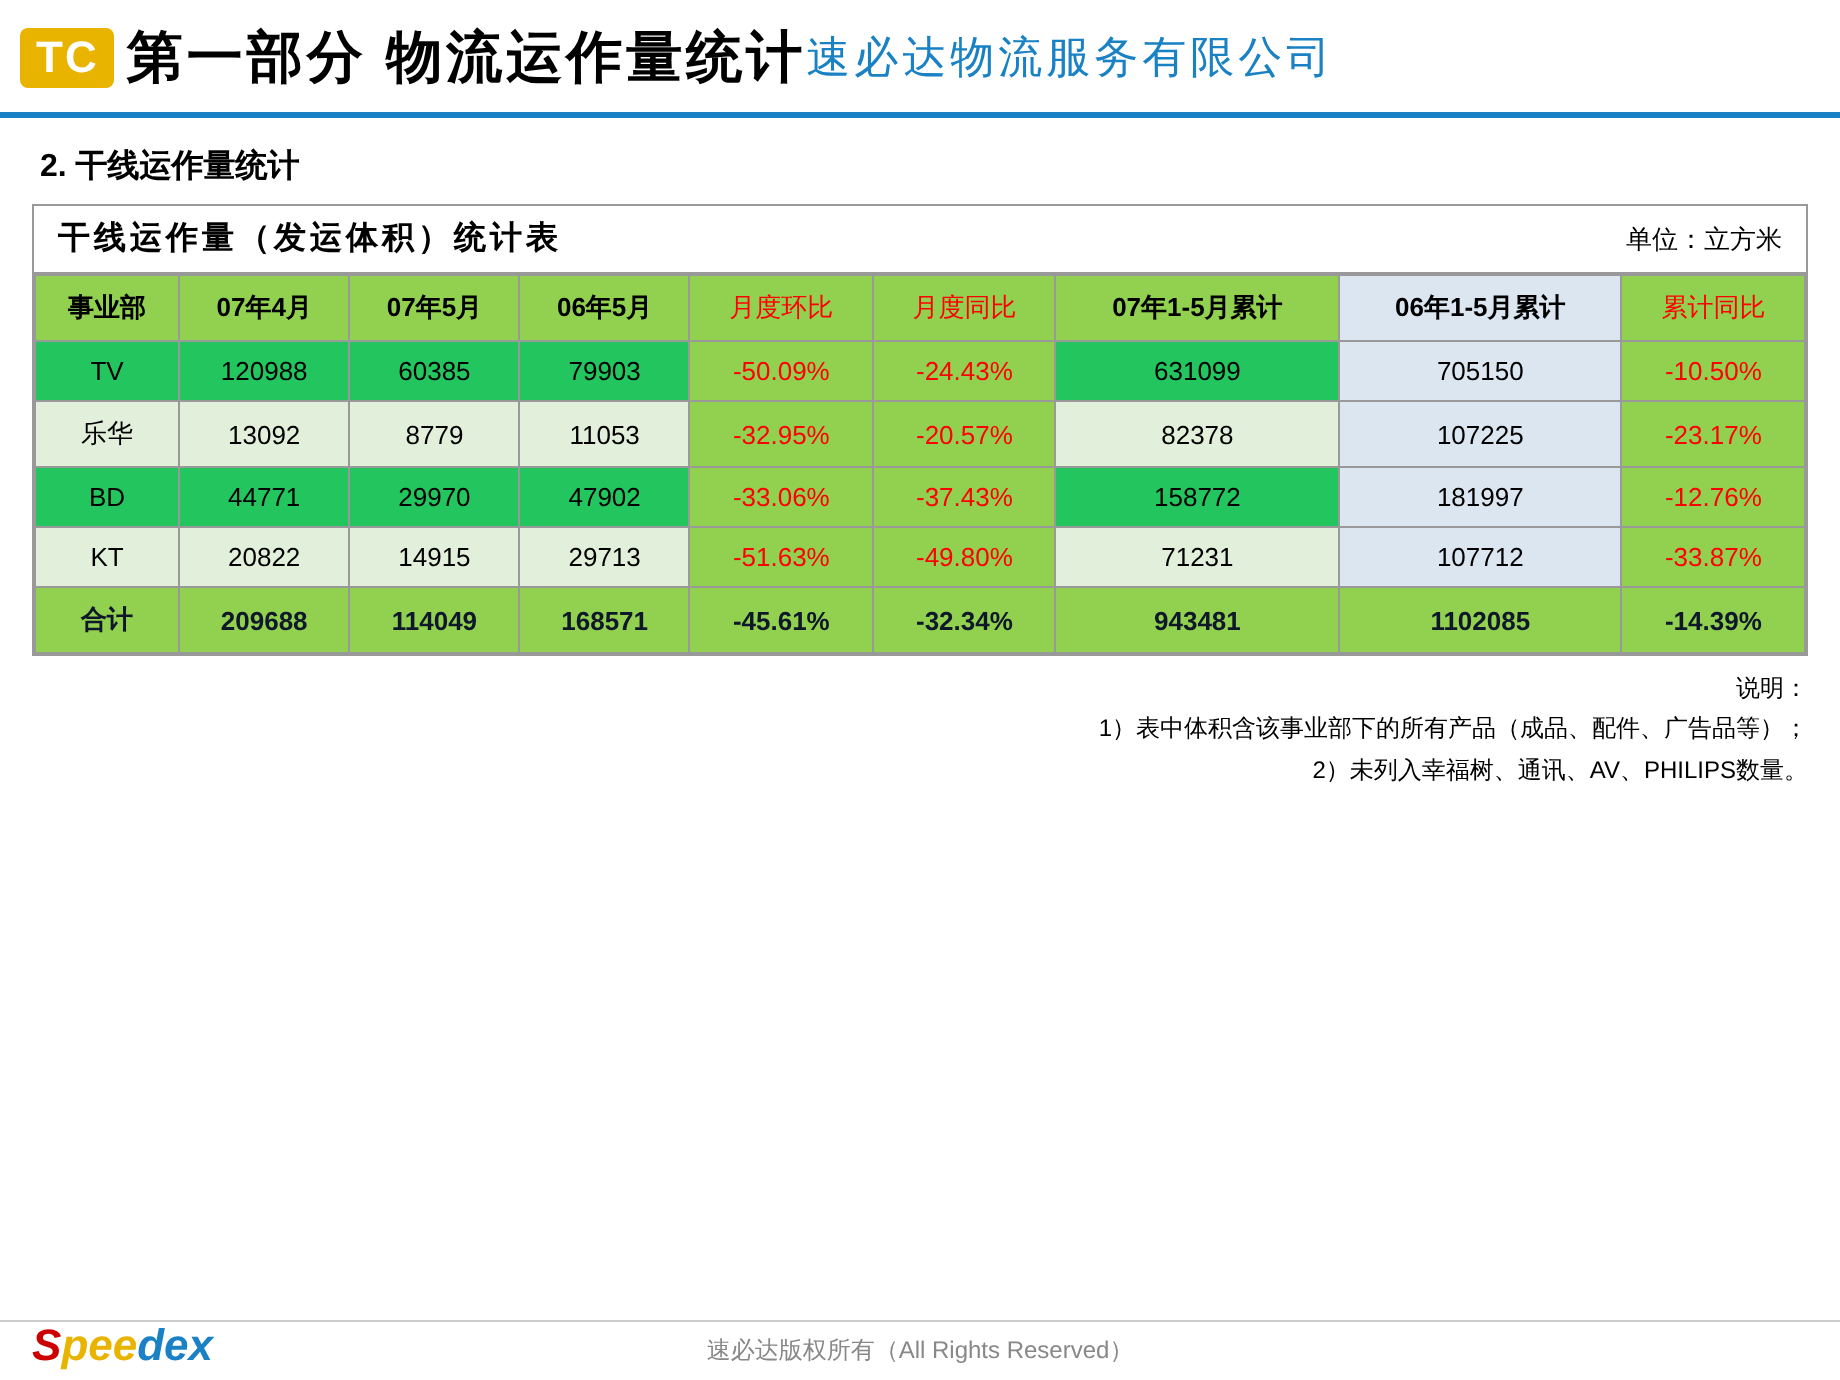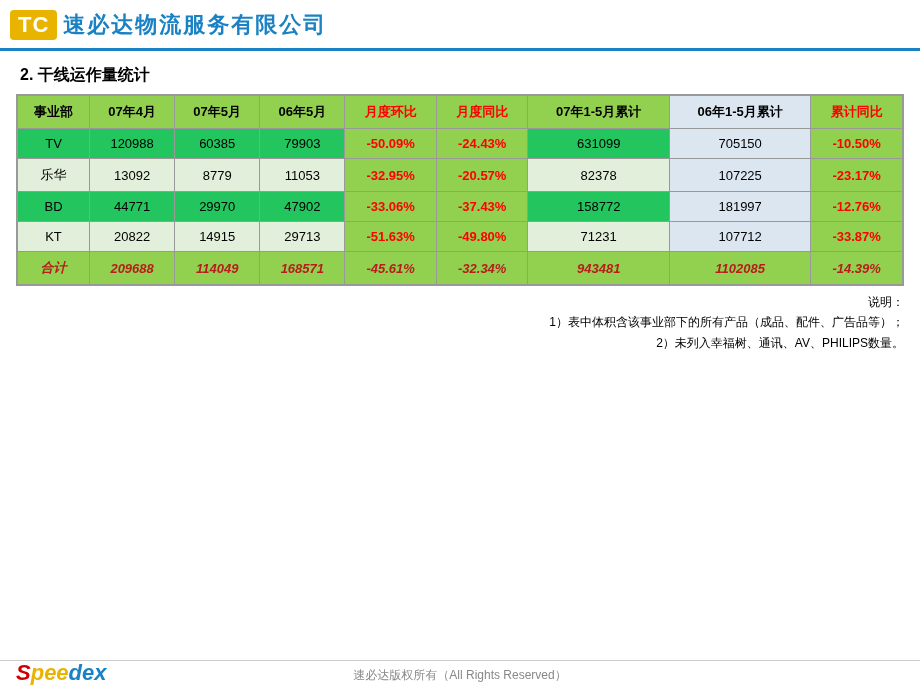--- a/index.html
+++ b/index.html
@@ -36,21 +36,21 @@
     }
     .header-title {
       font-size: 28px;
       font-weight: bold;
       color: #000;
       letter-spacing: 2px;
     }
     .header-company {
       font-size: 22px;
       color: #1a82c4;
-      font-weight: bold;
+      font-weight: normal;
       letter-spacing: 2px;
     }
 
     
     .section-title {
       padding: 14px 12px 8px 20px;
       font-size: 16px;
       font-weight: bold;
       color: #000;
     }
@@ -102,31 +102,30 @@
       background: #22c55e;
       color: #000;
     }
     tr.data-row-alt td {
       background: #e2efda;
       color: #000;
     }
     tr.total-row td {
       background: #92d050;
       font-weight: bold;
-      color: #b91c1c;
-      font-style: italic;
+      color: #0f172a;
     }
     .neg-red {
       color: #ff0000;
       font-weight: bold;
     }
     .col-green {
       background: #92d050 !important;
       color: #ff0000 !important;
-      font-weight: bold;
+      font-weight: normal;
     }
     .col-lightblue {
       background: #dce6f1 !important;
     }
 
     
     .notes {
       margin: 6px 16px 0 16px;
       font-size: 12px;
       color: #000;
@@ -165,27 +164,32 @@
       font-size: 12px;
       color: #888;
     }
   </style>
 </head>
 <body>
 
 <div class="header">
   <div class="header-left">
     <span class="tc-badge">TC</span>
+    <span class="header-title">第一部分  物流运作量统计</span>
   </div>
   <div class="header-company">速必达物流服务有限公司</div>
 </div>
 
 <div class="section-title">2. 干线运作量统计</div>
 
 <div class="table-container">
+  <div class="table-title-row">
+    <span class="table-main-title">干线运作量（发运体积）统计表</span>
+    <span class="table-unit">单位：立方米</span>
+  </div>
   <table>
     <thead>
       <tr>
         <th>事业部</th>
         <th>07年4月</th>
         <th>07年5月</th>
         <th>06年5月</th>
         <th class="col-green">月度环比</th>
         <th class="col-green">月度同比</th>
         <th>07年1-5月累计</th>

